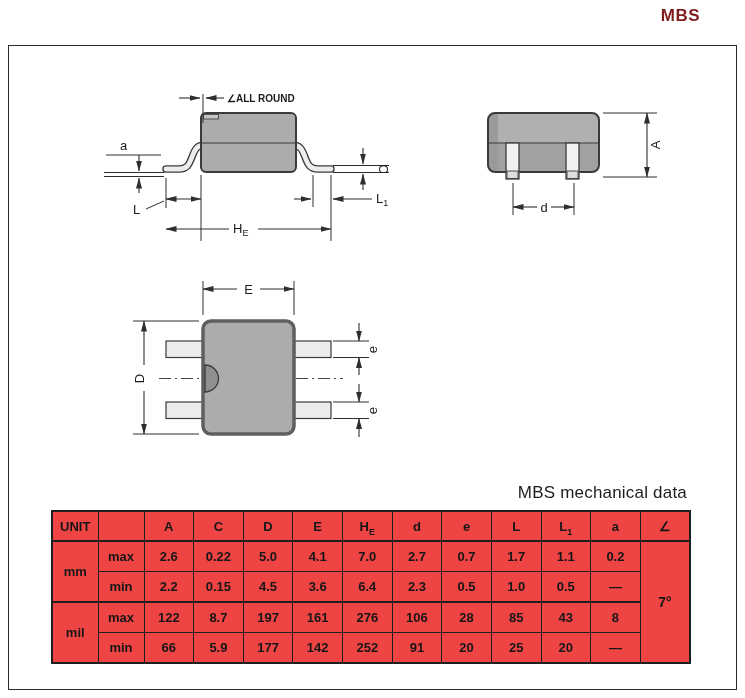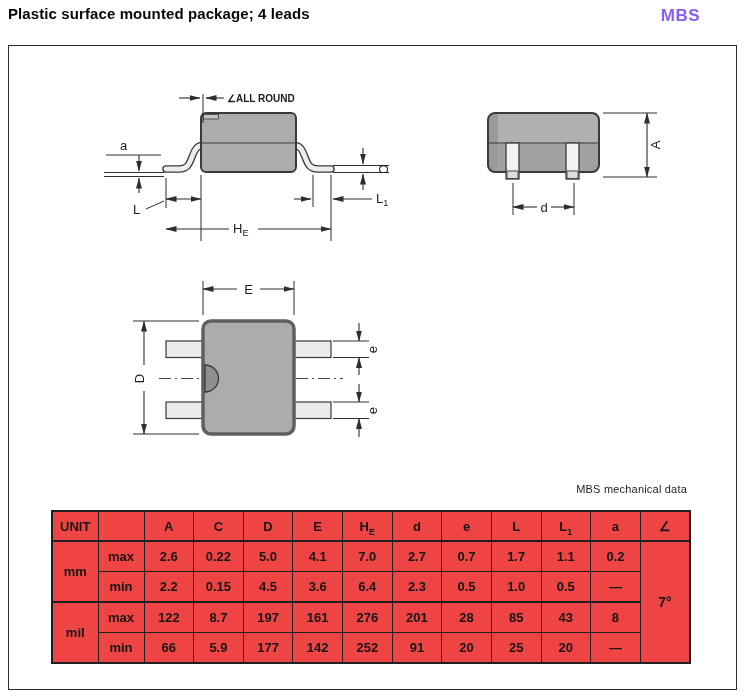--- a/index.html
+++ b/index.html
@@ -19,21 +19,21 @@
     position:absolute; left:8px; top:45px; width:727px; height:643px;
     border:1.5px solid #2a2a2a; background:#ffffff;
   }
   .drw { position:absolute; }
   .side-view  { left:82px;  top:25px;  }
   .front-view { left:432px; top:35px;  }
   .top-view   { left:102px; top:215px; }
 
   .tbl-caption {
     position:absolute; top:437px; left:0px; width:678px; text-align:right;
-    font-size:11px; font-weight:500; color:#1d1d1d; letter-spacing:0.2px;
+    font-size:17px; font-weight:500; color:#1d1d1d; letter-spacing:0.2px;
   }
   table.mech {
     position:absolute; left:42px; top:464px; width:640px;
     border-collapse:collapse; table-layout:fixed;
     border:2.5px solid #1f1f1f;
     font-size:13px; color:#161616;
   }
   table.mech th, table.mech td {
     border:1.4px solid #1f1f1f; text-align:center; vertical-align:middle;
     padding:0; font-weight:bold; background:#ef4444;
@@ -50,22 +50,21 @@
   .ext-line { stroke:#2e2e2e; stroke-width:1;   fill:none; }
   .lbl  { font-size:13px; }
   .lbl-sm { font-size:10px; font-weight:600; }
   .sub9 { font-size:9px; }
 </style>
 </head>
 <body>
 
 <div class="page">
 
-  <div class="hdr-title">Plastic surface mounted package; 4 leads</div>
-  <div class="hdr-product" id="product-name" style="color: #8b5cf6;">MBS</div>
+  <div class="hdr-product" id="product-name" style="color: #7f1d1d;">MBS</div>
 
   <div class="frame">
 
     <svg class="drw side-view" width="320" height="185" viewBox="0 0 320 185">
       <defs>
         <marker id="arr" viewBox="0 0 11 6" markerWidth="11" markerHeight="6" refX="10.5" refY="3" orient="auto-start-reverse" markerUnits="userSpaceOnUse">
           <path d="M0,0 L11,3 L0,6 Z" fill="#2e2e2e"></path>
         </marker>
       </defs>
 
@@ -293,21 +292,21 @@
             <td>—</td>
           </tr>
           <tr class="section-start">
             <td rowspan="2">mil</td>
             <td>max</td>
             <td>122</td>
             <td>8.7</td>
             <td>197</td>
             <td>161</td>
             <td>276</td>
-            <td>201</td>
+            <td>106</td>
             <td>28</td>
             <td>85</td>
             <td>43</td>
             <td>8</td>
           </tr>
           <tr>
             <td>min</td>
             <td>66</td>
             <td>5.9</td>
             <td>177</td>

